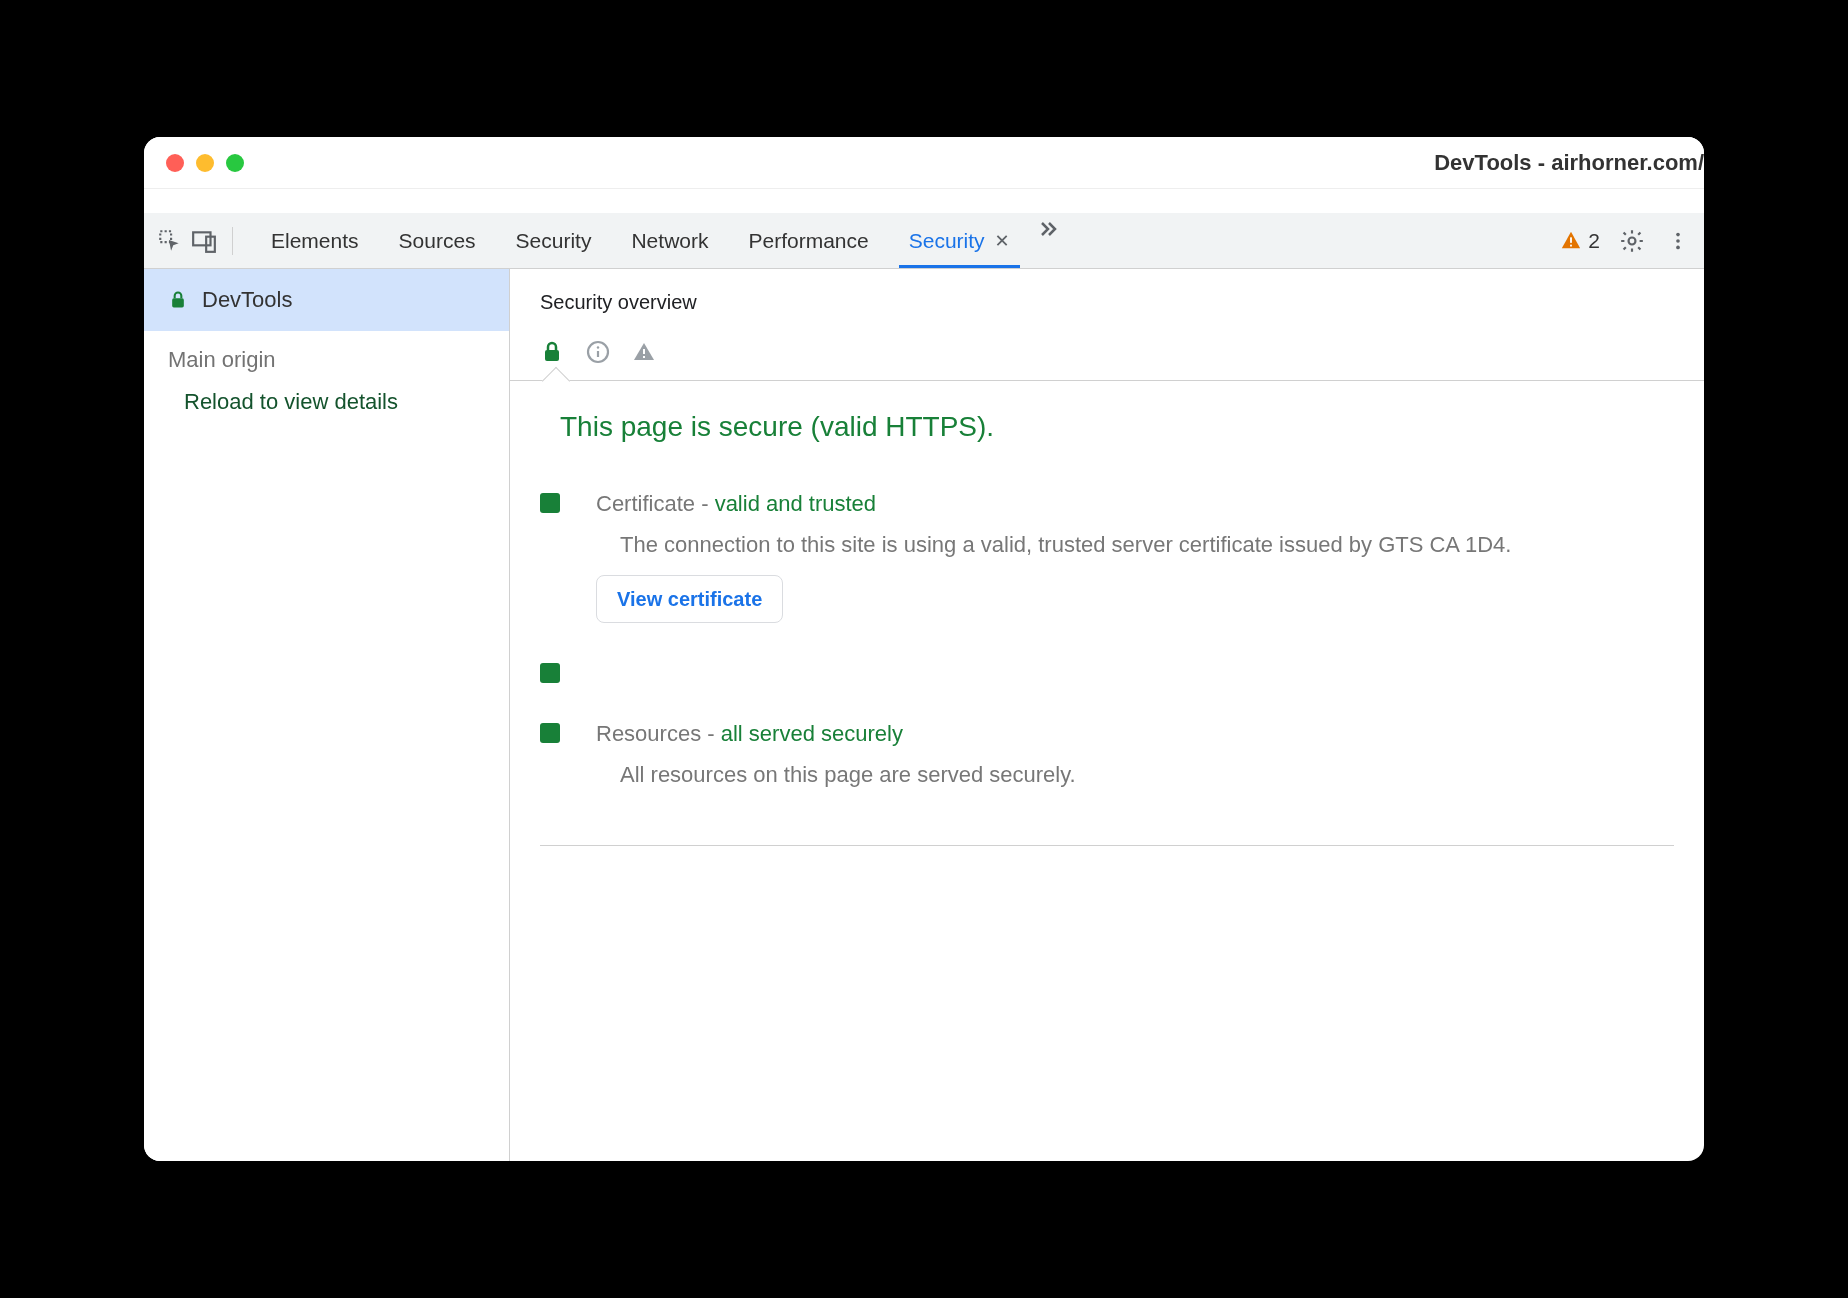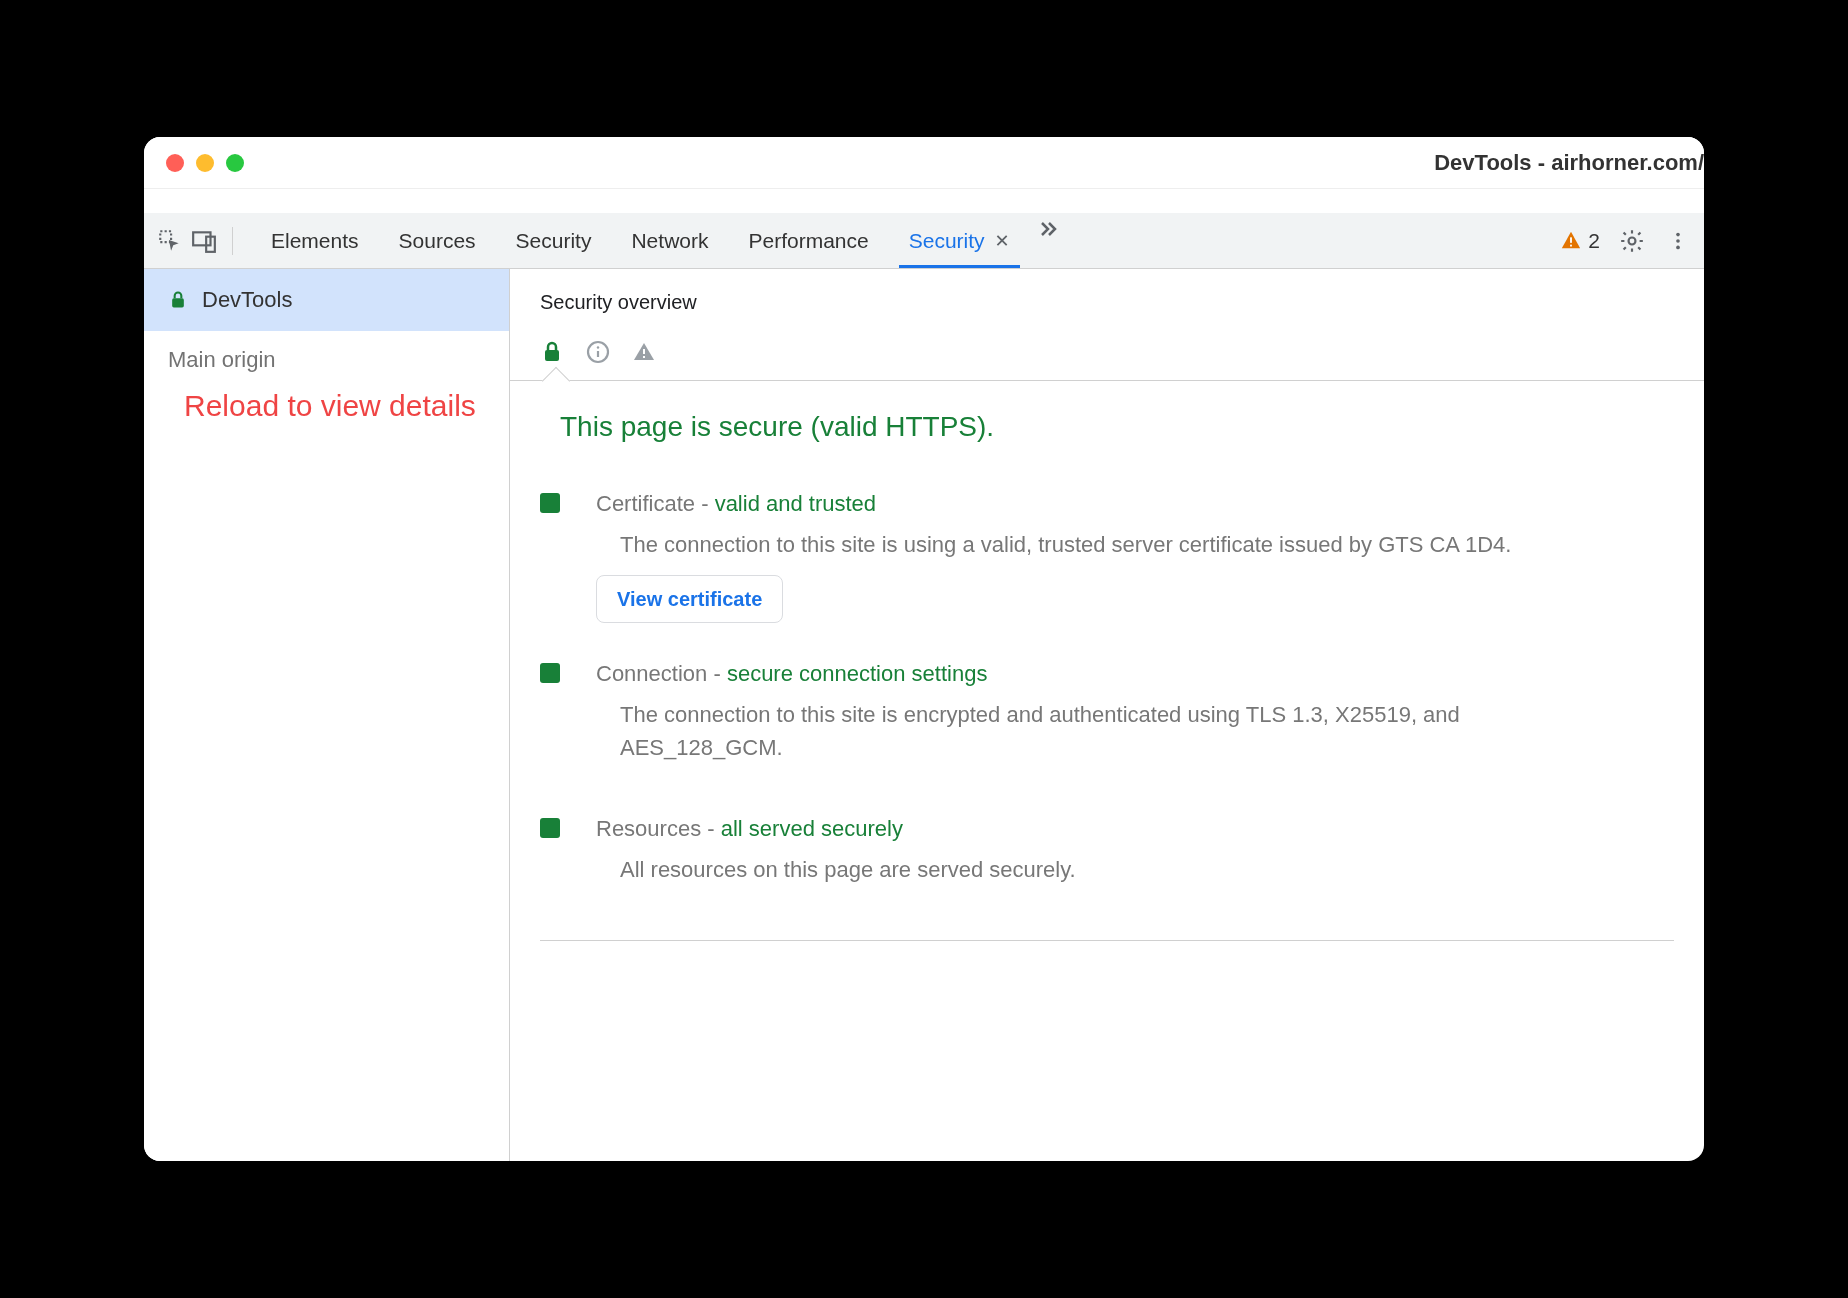--- a/index.html
+++ b/index.html
@@ -138,22 +138,22 @@
   .sb-item.selected {
     background: #d2e3fc;
   }
   .sb-heading {
     padding: 16px 24px 8px 24px;
     color: #737373;
     font-size: 22px;
   }
   .sb-sub {
     padding: 8px 24px 8px 40px;
-    color: #ef4444;
-    font-size: 30px;
+    color: #14532d;
+    font-size: 22px;
   }
   .content {
     flex: 1;
     overflow: auto;
     display: flex;
     flex-direction: column;
   }
   .content-header {
     padding: 22px 30px 8px 30px;
   }
@@ -376,28 +376,20 @@
               <span class="dash"> - </span>
               <span class="value">valid and trusted</span>
             </div>
             <div class="section-desc">The connection to this site is using a valid, trusted server certificate issued by GTS CA 1D4.</div>
             <span class="btn">View certificate</span>
           </div>
         </div>
 
         <div class="section">
           <div class="sq"></div>
-          <div class="section-body">
-            <div class="section-title">
-              <span class="label">Connection</span>
-              <span class="dash"> - </span>
-              <span class="value">secure connection settings</span>
-            </div>
-            <div class="section-desc">The connection to this site is encrypted and authenticated using TLS 1.3, X25519, and AES_128_GCM.</div>
-          </div>
         </div>
 
         <div class="section">
           <div class="sq"></div>
           <div class="section-body">
             <div class="section-title">
               <span class="label">Resources</span>
               <span class="dash"> - </span>
               <span class="value">all served securely</span>
             </div>

